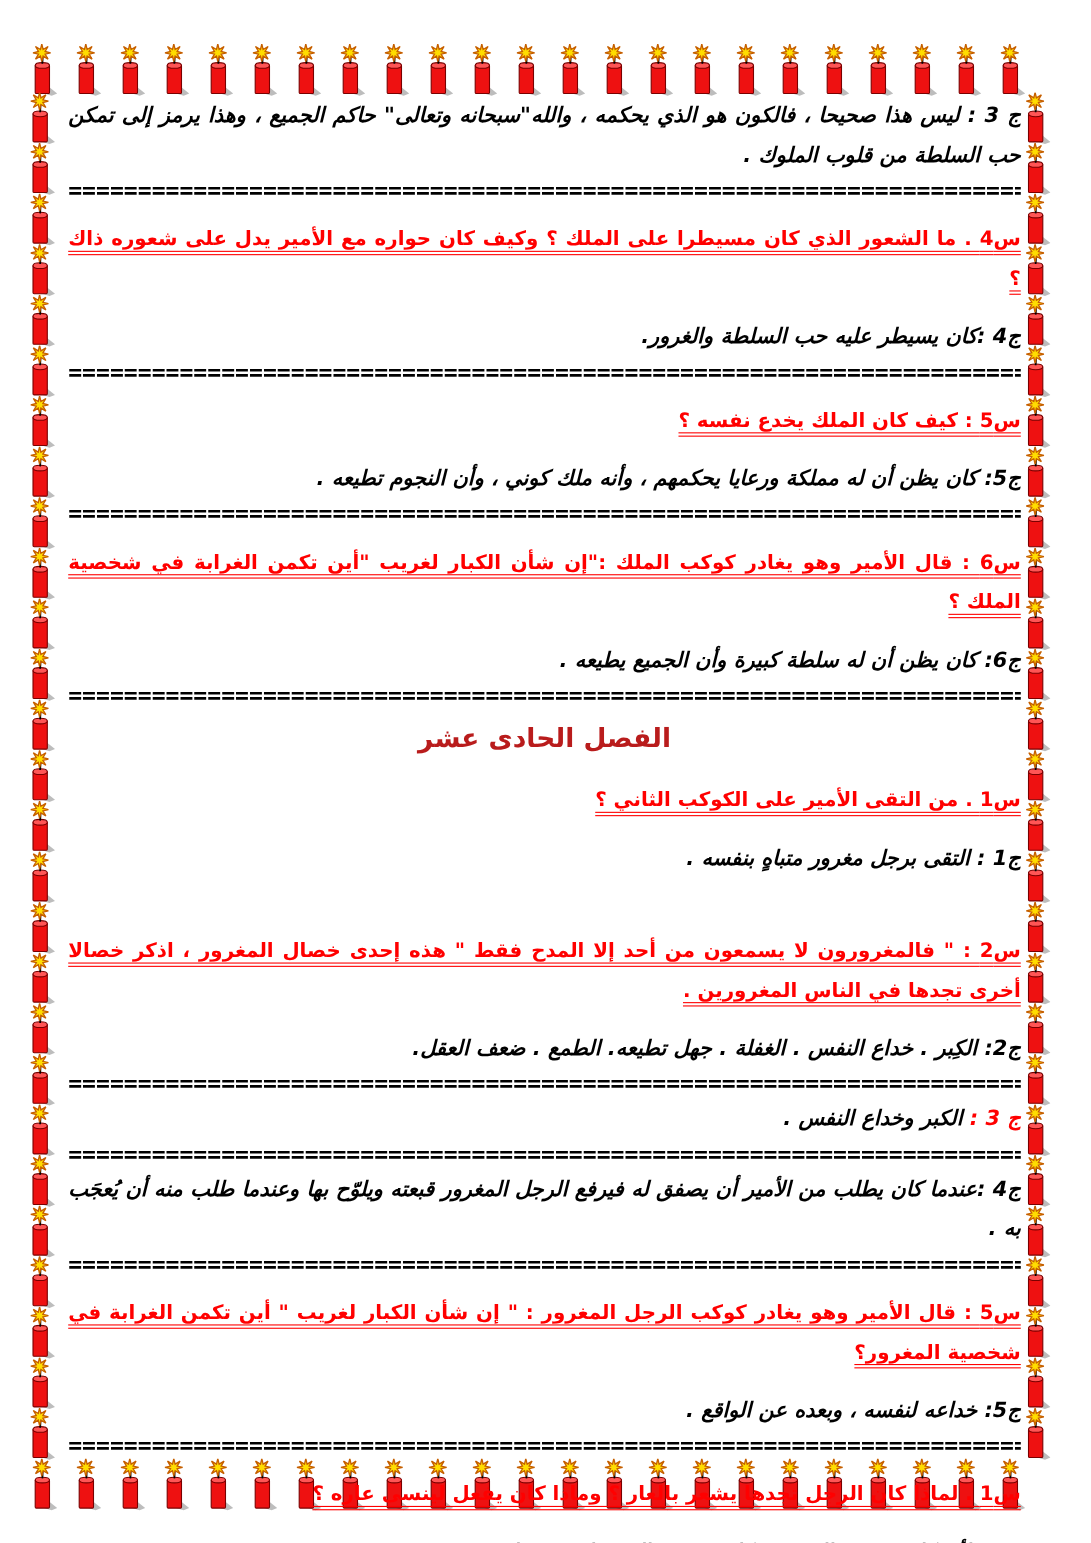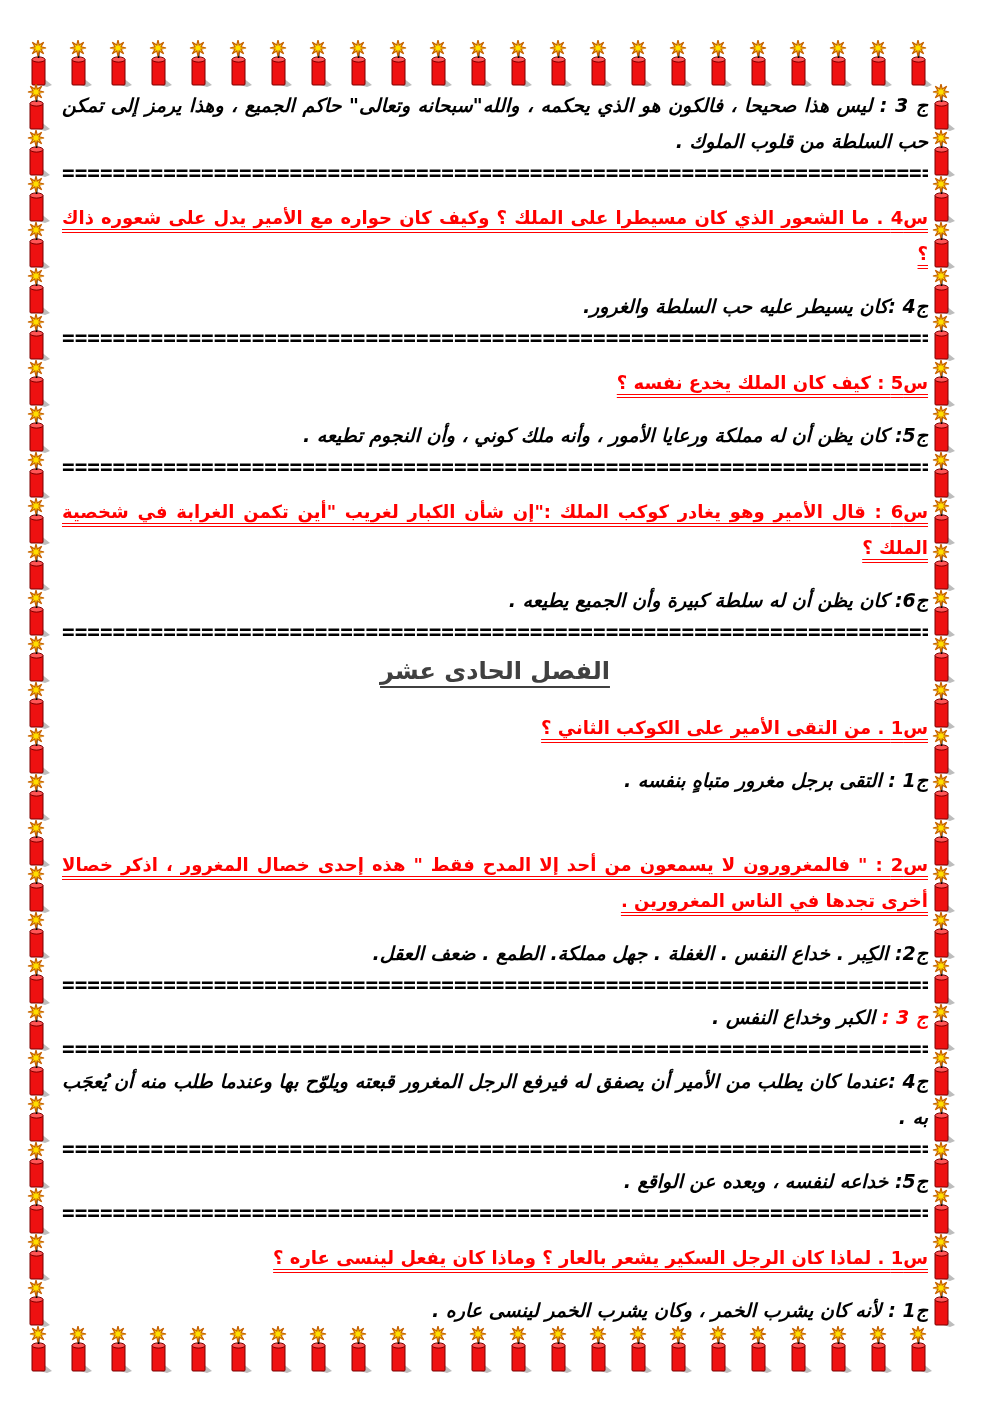--- a/index.html
+++ b/index.html
@@ -55,24 +55,23 @@
     white-space: nowrap;
     overflow: hidden;
     margin: 3px 0;
   }
   .chapter-title {
     text-align: center;
     margin: 8px 0 12px 0;
     line-height: 40px;
   }
   .chapter-title span {
-    color: #404040;
+    color: #b91c1c;
     font-weight: bold;
     font-size: 24px;
-    text-decoration: underline;
     text-decoration-thickness: 2px;
     text-underline-offset: 7px;
   }
   .chapter-title.big span { font-size: 27px; }
   .spacer { height: 32px; }
 </style>
 </head>
 <body>
 
 <div id="border-top">
@@ -784,33 +783,34 @@
       </svg></div>
   </div>
 
 <div id="content">
     <div class="answer">ج 3 : ليس هذا صحيحا ، فالكون هو الذي يحكمه ، والله"سبحانه وتعالى" حاكم الجميع ، وهذا يرمز إلى تمكن حب السلطة من قلوب الملوك .</div>
     <div class="sep">======================================================================</div>
     <div class="question">س4 . ما الشعور الذي كان مسيطرا على الملك ؟ وكيف كان حواره مع الأمير يدل على شعوره ذاك ؟</div>
     <div class="answer">ج4 :كان يسيطر عليه حب السلطة والغرور.</div>
     <div class="sep">======================================================================</div>
     <div class="question">س5 : كيف كان الملك يخدع نفسه ؟</div>
-    <div class="answer">ج5: كان يظن أن له مملكة ورعايا الأمور ، وأنه ملك كوني ، وأن النجوم تطيعه .</div>
+    <div class="answer">ج5: كان يظن أن له مملكة ورعايا يحكمهم ، وأنه ملك كوني ، وأن النجوم تطيعه .</div>
     <div class="sep">======================================================================</div>
     <div class="question">س6 : قال الأمير وهو يغادر كوكب الملك :"إن شأن الكبار لغريب "أين تكمن الغرابة في شخصية الملك ؟</div>
     <div class="answer">ج6: كان يظن أن له سلطة كبيرة وأن الجميع يطيعه .</div>
     <div class="sep">======================================================================</div>
     <div class="chapter-title"><span>الفصل الحادى عشر</span></div>
     <div class="question">س1 . من التقى الأمير على الكوكب الثاني ؟</div>
     <div class="answer">ج1 : التقى برجل مغرور متباهٍ بنفسه .</div>
     <div class="spacer"></div>
     <div class="question">س2 : " فالمغرورون لا يسمعون من أحد إلا المدح فقط " هذه إحدى خصال المغرور ، اذكر خصالا أخرى تجدها في الناس المغرورين .</div>
-    <div class="answer">ج2: الكِبر . خداع النفس . الغفلة . جهل مملكة. الطمع . ضعف العقل.</div>
+    <div class="answer">ج2: الكِبر . خداع النفس . الغفلة . جهل تطيعه. الطمع . ضعف العقل.</div>
     <div class="sep">======================================================================</div>
     <div class="answer"><span class="red-label">ج 3 :</span> <span>الكبر وخداع النفس .</span></div>
     <div class="sep">======================================================================</div>
     <div class="answer">ج4 :عندما كان يطلب من الأمير أن يصفق له فيرفع الرجل المغرور قبعته ويلوّح بها وعندما طلب منه أن يُعجَب به .</div>
     <div class="sep">======================================================================</div>
+    <div class="question">س5 : قال الأمير وهو يغادر كوكب الرجل المغرور : " إن شأن الكبار لغريب " أين تكمن الغرابة في شخصية المغرور؟</div>
     <div class="answer">ج5: خداعه لنفسه ، وبعده عن الواقع .</div>
     <div class="sep">======================================================================</div>
-    <div class="question">س1 . لماذا كان الرجل السكير يشعر بالعار ؟ وماذا كان يفعل لينسى عاره ؟</div>
+    <div class="question">س1 . لماذا كان الرجل تجدها يشعر بالعار ؟ وماذا كان يفعل لينسى عاره ؟</div>
     <div class="answer">ج1 : لأنه كان يشرب الخمر ، وكان يشرب الخمر لينسى عاره .</div>
   </div>
 
 </body></html>

